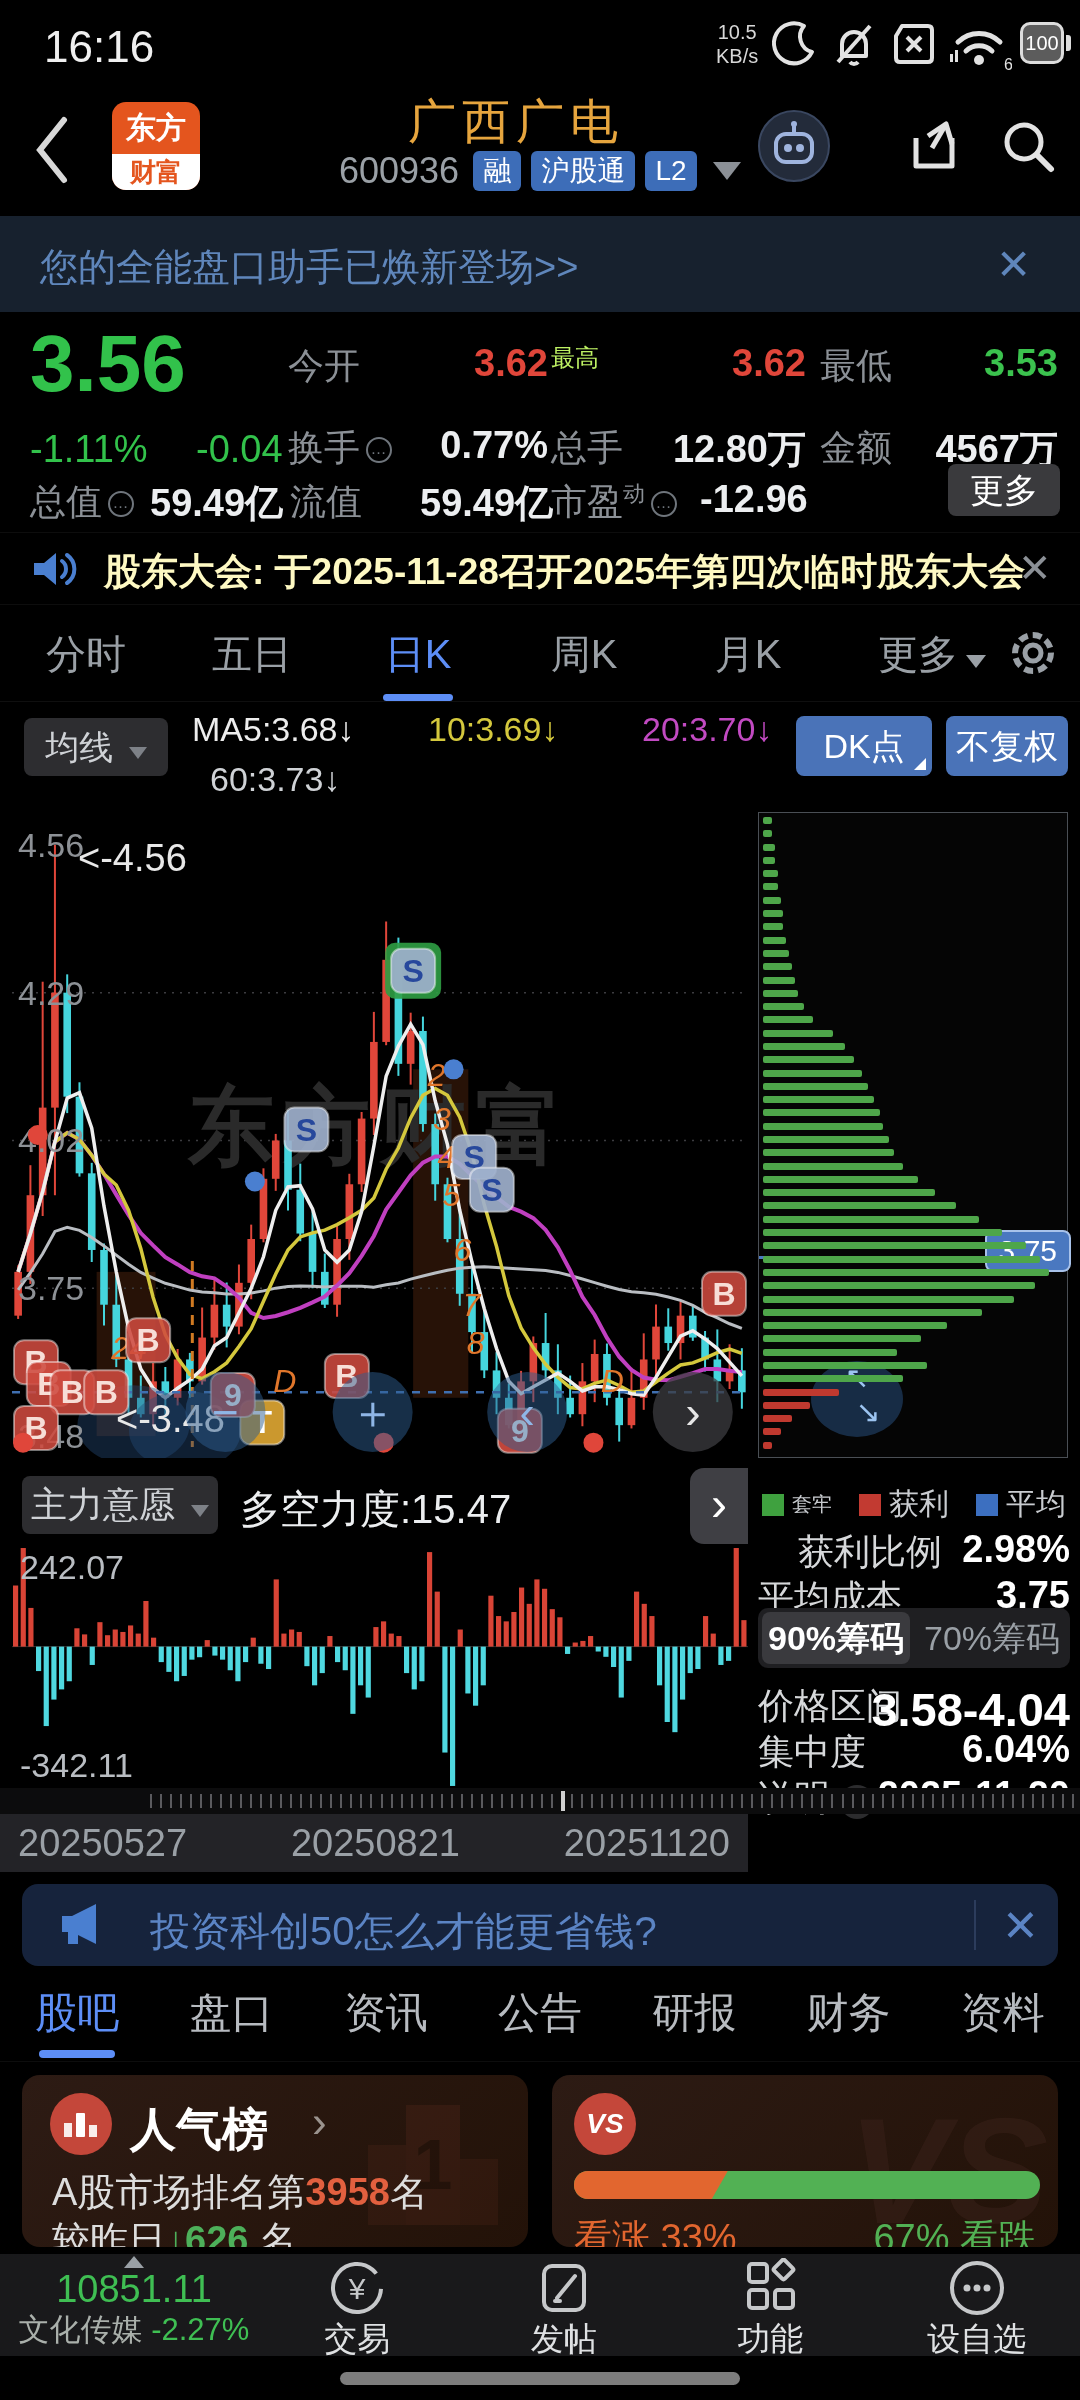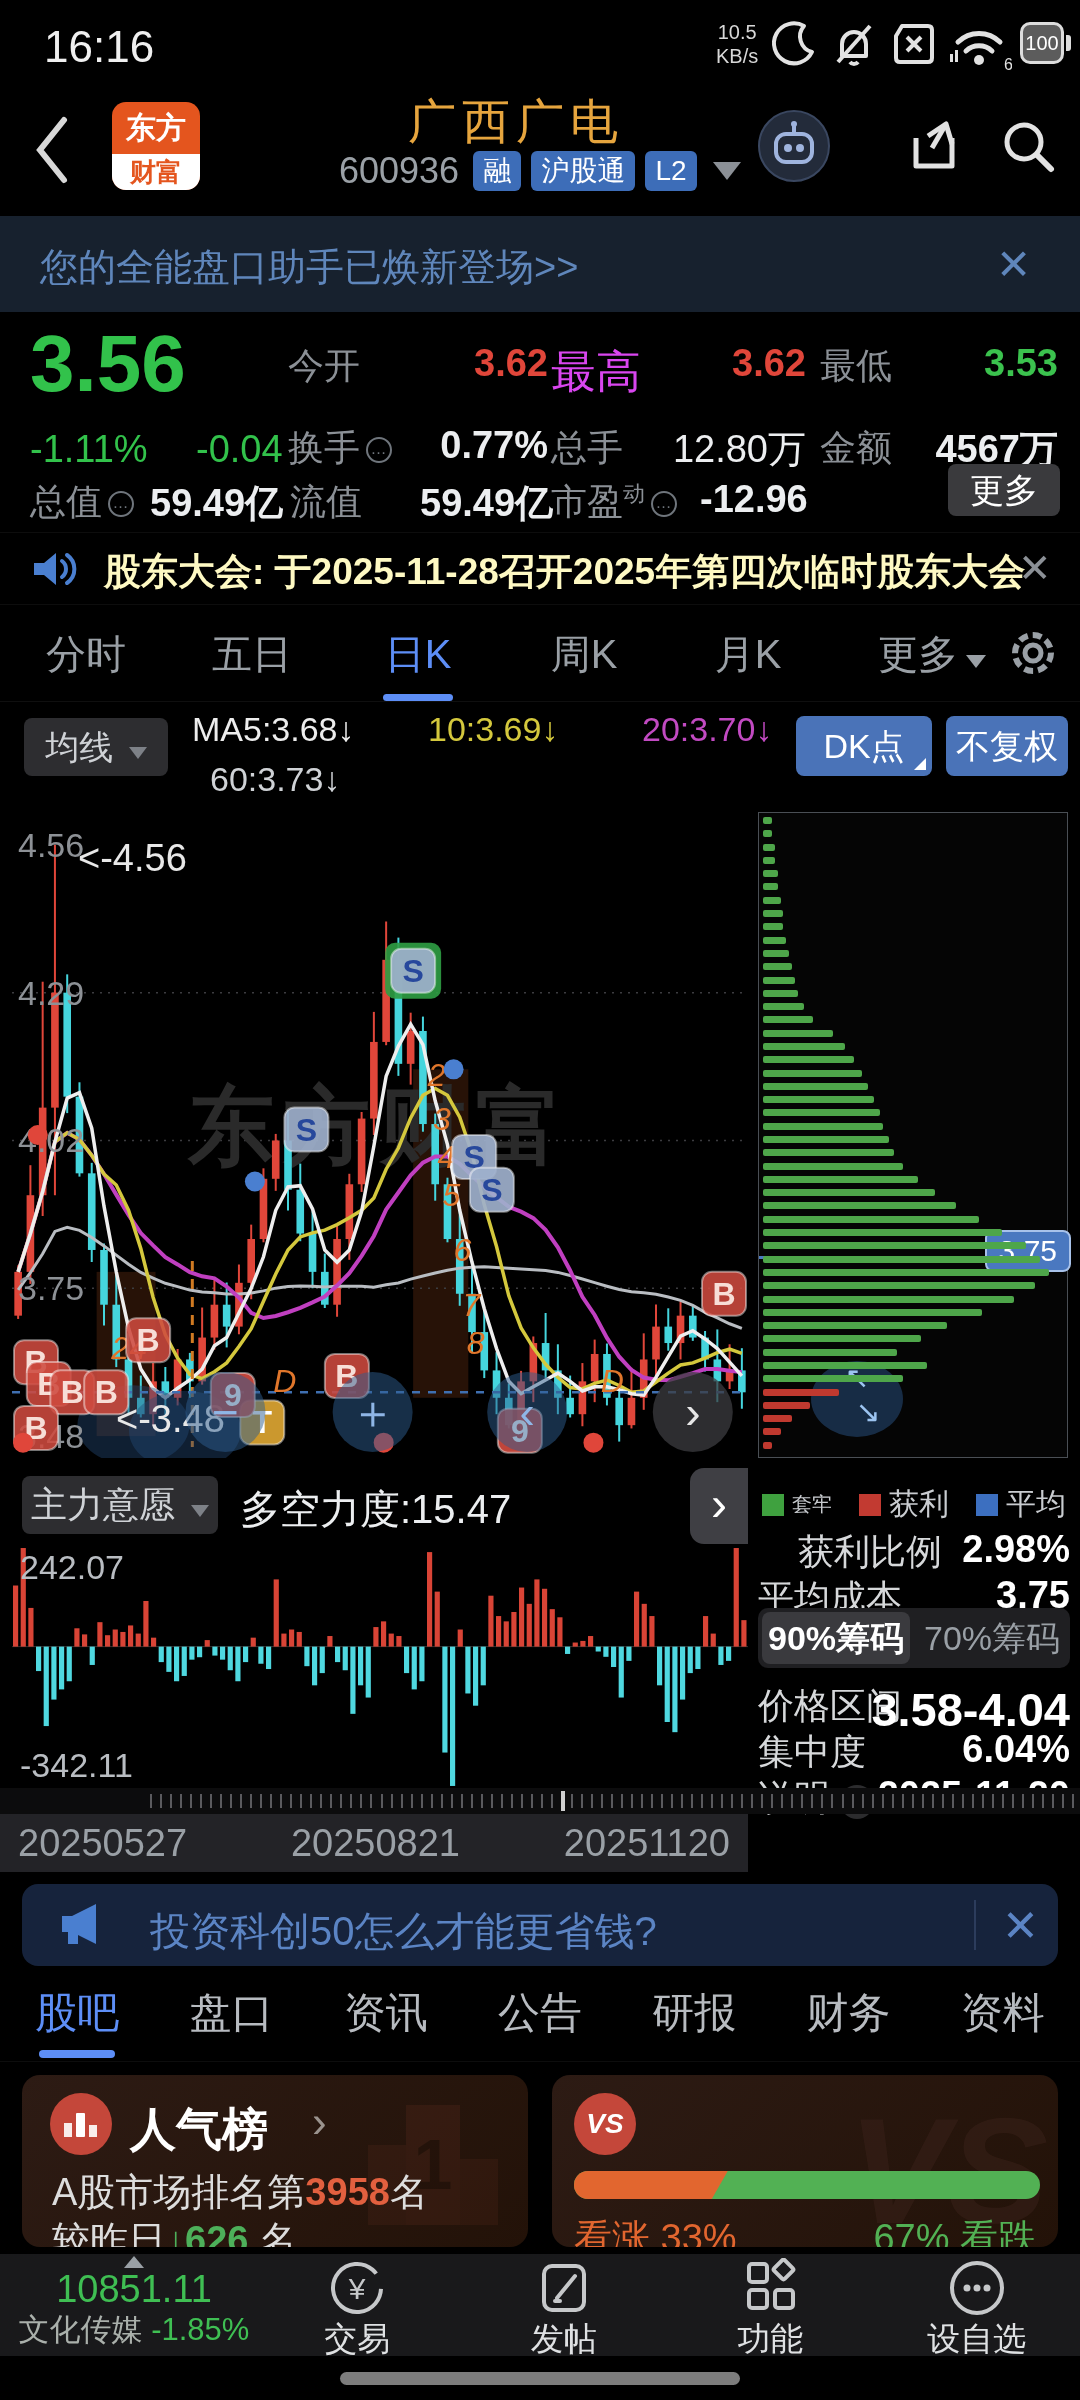--- a/index.html
+++ b/index.html
@@ -92,28 +92,28 @@
     <div class="abs" style="left:996px;top:24px;font-size:42px;color:#5f86bb;">✕</div>
   </div>
 
   <div class="abs" style="left:0;top:312px;width:1080px;height:218px;">
     <div class="abs" style="left:30px;top:6px;font-size:80px;font-weight:bold;color:#32c24b;">3.56</div>
     <div class="abs" style="left:30px;top:116px;font-size:38px;color:#32c24b;">-1.11%</div>
     <div class="abs" style="left:196px;top:116px;font-size:38px;color:#32c24b;">-0.04</div>
     <div id="quote-grid" class="abs" style="left:0;top:0;width:1080px;height:218px;">
         <div style="position: absolute; left: 288px; top: 30px; font-size: 36px; color: rgb(139, 144, 150);">今开</div>
         <div style="position: absolute; left: 318px; top: 30px; width: 230px; text-align: right; font-size: 38px; font-weight: 600; color: rgb(224, 70, 58);">3.62</div>
-        <div style="position: absolute; left: 551px; top: 30px; font-size: 45px; color: #d946ef;">最高</div>
+        <div style="position: absolute; left: 551px; top: 30px; font-size: 24px; color: #bef264;">最高</div>
         <div style="position: absolute; left: 576px; top: 30px; width: 230px; text-align: right; font-size: 38px; font-weight: 600; color: rgb(224, 70, 58);">3.62</div>
         <div style="position: absolute; left: 820px; top: 30px; font-size: 36px; color: rgb(139, 144, 150);">最低</div>
         <div style="position: absolute; left: 828px; top: 30px; width: 230px; text-align: right; font-size: 38px; font-weight: 600; color: rgb(59, 194, 78);">3.53</div>
         <div style="position: absolute; left: 288px; top: 112px; font-size: 36px; color: rgb(139, 144, 150);">换手<span class="info-dot">…</span></div>
         <div style="position: absolute; left: 318px; top: 112px; width: 230px; text-align: right; font-size: 38px; font-weight: 600; color: rgb(236, 238, 240);">0.77%</div>
         <div style="position: absolute; left: 551px; top: 112px; font-size: 36px; color: rgb(139, 144, 150);">总手</div>
-        <div style="position: absolute; left: 576px; top: 112px; width: 230px; text-align: right; font-size: 38px; font-weight: 400; color: rgb(236, 238, 240);">12.80万</div>
+        <div style="position: absolute; left: 576px; top: 112px; width: 230px; text-align: right; font-size: 38px; font-weight: 700; color: rgb(236, 238, 240);">12.80万</div>
         <div style="position: absolute; left: 820px; top: 112px; font-size: 36px; color: rgb(139, 144, 150);">金额</div>
         <div style="position: absolute; left: 828px; top: 112px; width: 230px; text-align: right; font-size: 38px; font-weight: 600; color: rgb(236, 238, 240);">4567万</div>
         <div style="position: absolute; left: 30px; top: 166px; font-size: 36px; color: rgb(139, 144, 150);">总值<span class="info-dot">…</span></div>
         <div style="position: absolute; left: 150px; top: 166px; font-size: 38px; font-weight: 600; color: rgb(236, 238, 240);">59.49亿</div>
         <div style="position: absolute; left: 290px; top: 166px; font-size: 36px; color: rgb(139, 144, 150);">流值</div>
         <div style="position: absolute; left: 420px; top: 166px; font-size: 38px; font-weight: 600; color: rgb(236, 238, 240);">59.49亿</div>
         <div style="position: absolute; left: 551px; top: 166px; font-size: 36px; color: rgb(139, 144, 150);">市盈<span style="font-size: 22px; vertical-align: super;">动</span><span class="info-dot">…</span></div>
         <div style="position: absolute; left: 700px; top: 166px; font-size: 38px; font-weight: 600; color: rgb(236, 238, 240);">-12.96</div>
       </div>
     <div class="abs btn-gray" style="left:948px;top:152px;width:112px;height:52px;line-height:52px;background:#3a3a3d;color:#fff;">更多</div>
@@ -726,21 +726,21 @@
     <span class="abs" style="left:22px;top:138px;font-size:38px;color:#e2662f;">看涨 33%</span>
     <span class="abs" style="right:22px;top:138px;font-size:38px;color:#52b154;">67% 看跌</span>
   </div>
 
   <div class="abs" style="left:0;top:2254px;width:1080px;height:102px;background:#19191b;">
     <div class="abs" style="left:14px;top:0;width:240px;height:102px;text-align:center;">
       <div style="margin:2px auto 0;width:0;height:0;border-left:10px solid transparent;border-right:10px solid transparent;border-bottom:12px solid #9aa0a6;"></div>
       <div style="font-size:38px;color:#3fbf53;line-height:42px;">10851.11</div>
       <div style="font-size:31px;line-height:40px;">
         <span style="color:#aab0ab;">文化传媒</span>
-        <span style="color:#3fbf53;">-1.85%</span>
+        <span style="color:#3fbf53;">-2.27%</span>
       </div>
     </div>
     <div id="nav-items" class="abs" style="left:254px;top:0;width:826px;height:102px;display:flex;">
         <div style="flex: 1 1 0%; text-align: center; padding-top: 4px;">
           <div><svg width="74" height="60" viewBox="0 0 74 60">
               <circle cx="37" cy="30" r="24" fill="none" stroke="#c6c8ca" stroke-width="4" stroke-dasharray="118 16" transform="rotate(40 37 30)"></circle>
               <text x="37" y="41" text-anchor="middle" font-size="30" fill="#c6c8ca">¥</text>
             </svg></div>
           <div style="font-size: 33px; color: rgb(223, 225, 227); line-height: 34px;">交易</div>
         </div>

